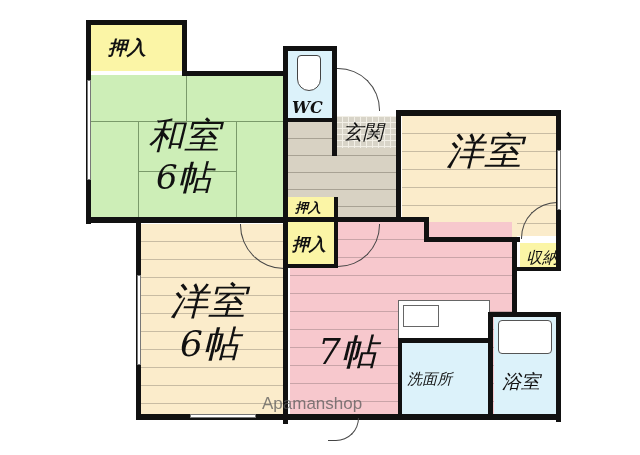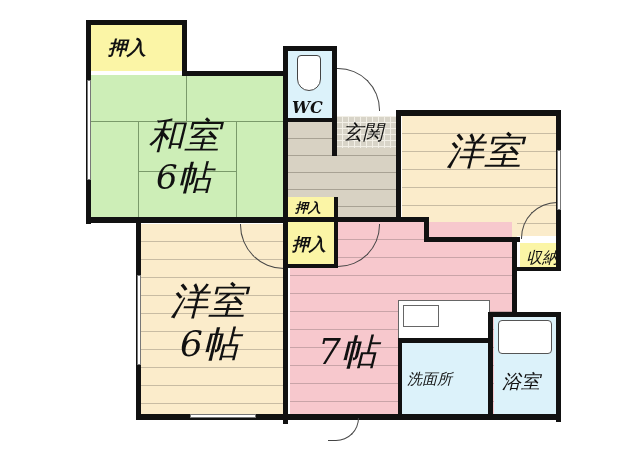--- a/index.html
+++ b/index.html
@@ -107,13 +107,14 @@
   <div class="wall" style="left:136px;top:220px;width:5px;height:200px;"></div>
   <div class="wall" style="left:136px;top:414px;width:425px;height:6px;"></div>
 
   <div class="window" style="left:87px;top:80px;width:4px;height:100px;"></div>
   <div class="window" style="left:557px;top:150px;width:4px;height:60px;"></div>
   <div class="window" style="left:137px;top:275px;width:4px;height:90px;"></div>
   <div class="window" style="left:190px;top:414px;width:66px;height:4px;"></div>
 
   <div style="position:absolute;left:328px;top:418px;width:30px;height:22px;border-bottom:1px solid #444;border-right:1px solid #444;border-radius:0 0 30px 0;"></div>
 
+  <div class="watermark" style="left:262px;top:394px;font-size:17px;">Apamanshop</div>
 </div>
 
 </body></html>

